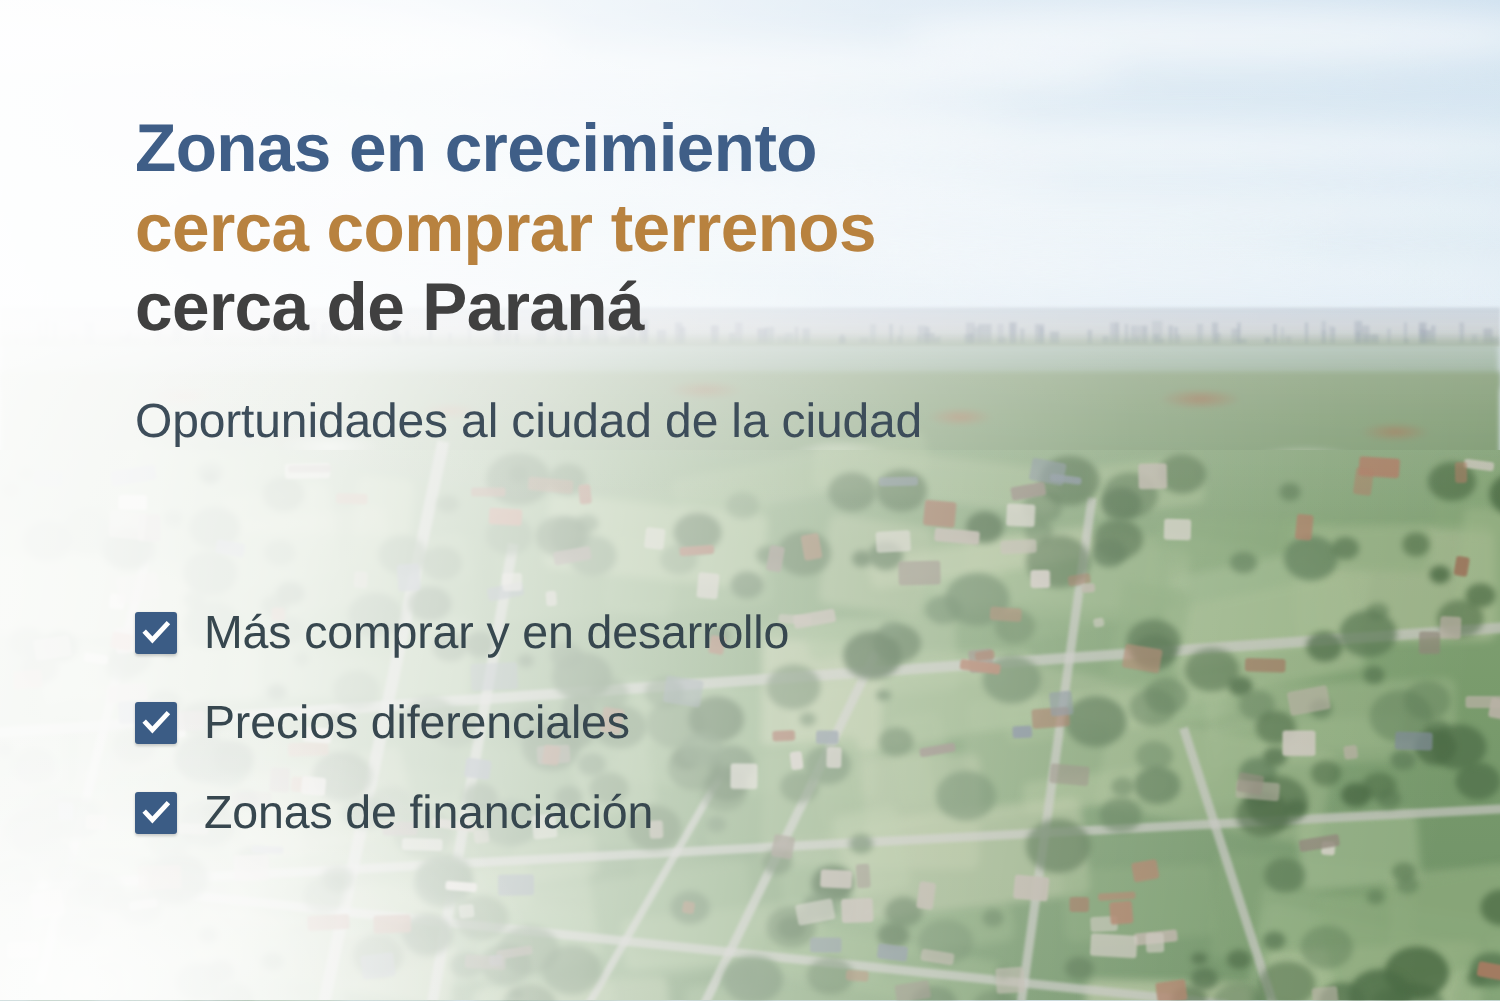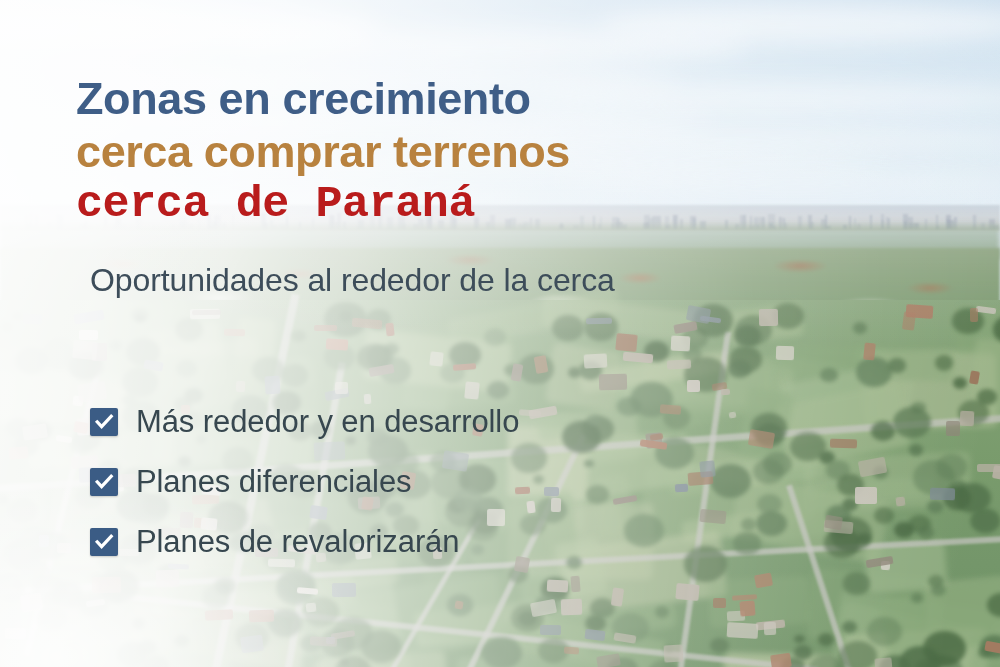--- a/index.html
+++ b/index.html
@@ -99,21 +99,21 @@
     background:linear-gradient(180deg,rgba(255,255,255,.30) 0%,rgba(255,255,255,.10) 28%,rgba(255,255,255,0) 52%);
   }
   .washbl{
     position:absolute;left:0;bottom:0;width:560px;height:300px;pointer-events:none;
     background:radial-gradient(ellipse 420px 260px at 60px 290px, rgba(255,255,255,.80), rgba(255,255,255,0) 72%);
   }
 
   
   .content{position:absolute;left:0;top:0;width:1000px;height:667px;}
 
-  .headline{position:absolute;left:76px;top:72px;width:760px;}
+  .headline{position:absolute;left:90px;top:72px;width:760px;}
   .hl-line{
     font-weight:700;font-size:45px;line-height:53px;
     letter-spacing:-.4px;white-space:nowrap;
   }
 
   .subtitle{position:absolute;left:90px;top:258px;width:760px;}
   .sub-line{
     font-weight:400;font-size:32px;line-height:45px;
     letter-spacing:-.1px;white-space:nowrap;
   }
@@ -820,51 +820,51 @@
 
   <div class="wash"></div>
   <div class="wash2"></div>
   <div class="washbl"></div>
 
   <div class="content">
 
     <div class="headline">
       <div class="hl-line" style="color: rgb(63, 94, 135);">Zonas en crecimiento</div>
       <div class="hl-line" style="color: rgb(184, 130, 63);">cerca comprar terrenos</div>
-      <div class="hl-line" style="color: #b91c1c; font-family: Liberation Mono, monospace;">cerca de Paraná</div>
+      <div class="hl-line" style="color: #404040;">cerca de Paraná</div>
     </div>
 
     <div class="subtitle">
-      <div class="sub-line" style="color: rgb(61, 77, 90);">Oportunidades al rededor de la cerca</div>
+      <div class="sub-line" style="color: rgb(61, 77, 90);">Oportunidades al ciudad de la ciudad</div>
     </div>
 
     <div class="bullets">
 
       <div class="bullet">
         <span class="cbox" style="background: rgb(59, 92, 133);">
           <svg width="20" height="20" viewBox="0 0 20 20" aria-hidden="true">
             <path d="M3.2 9.9 L7.6 14.6 L17.2 4.3" fill="none" stroke="#ffffff" stroke-width="3.2" stroke-linecap="square" stroke-linejoin="miter"></path>
           </svg>
         </span>
-        <span class="blabel" style="color: rgb(55, 71, 79);">Más rededor y en desarrollo</span>
+        <span class="blabel" style="color: rgb(55, 71, 79);">Más comprar y en desarrollo</span>
       </div>
 
       <div class="bullet">
         <span class="cbox" style="background: rgb(59, 92, 133);">
           <svg width="20" height="20" viewBox="0 0 20 20" aria-hidden="true">
             <path d="M3.2 9.9 L7.6 14.6 L17.2 4.3" fill="none" stroke="#ffffff" stroke-width="3.2" stroke-linecap="square" stroke-linejoin="miter"></path>
           </svg>
         </span>
-        <span class="blabel" style="color: rgb(55, 71, 79);">Planes diferenciales</span>
+        <span class="blabel" style="color: rgb(55, 71, 79);">Precios diferenciales</span>
       </div>
 
       <div class="bullet">
         <span class="cbox" style="background: rgb(59, 92, 133);">
           <svg width="20" height="20" viewBox="0 0 20 20" aria-hidden="true">
             <path d="M3.2 9.9 L7.6 14.6 L17.2 4.3" fill="none" stroke="#ffffff" stroke-width="3.2" stroke-linecap="square" stroke-linejoin="miter"></path>
           </svg>
         </span>
-        <span class="blabel" style="color: rgb(55, 71, 79);">Planes de revalorizarán</span>
+        <span class="blabel" style="color: rgb(55, 71, 79);">Zonas de financiación</span>
       </div>
 
     </div>
   </div>
 </div>
 
 </body></html>

